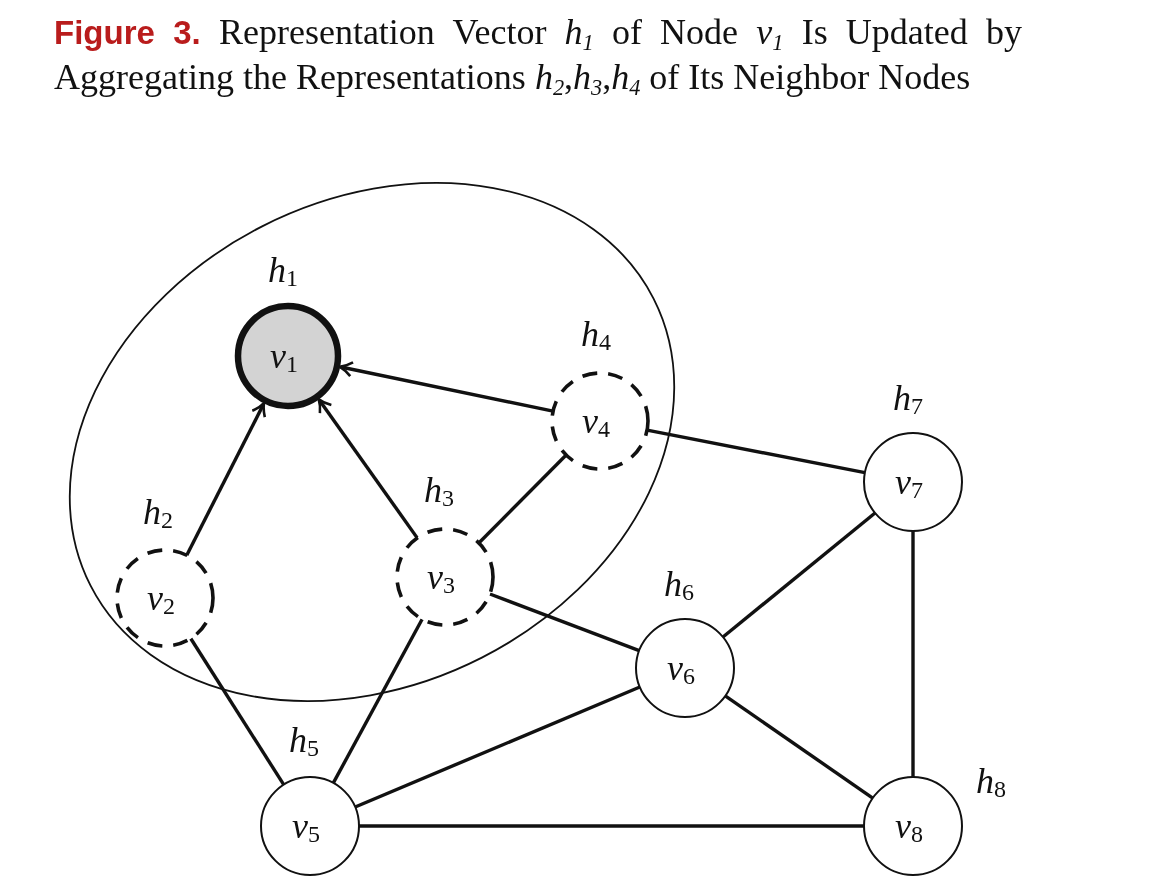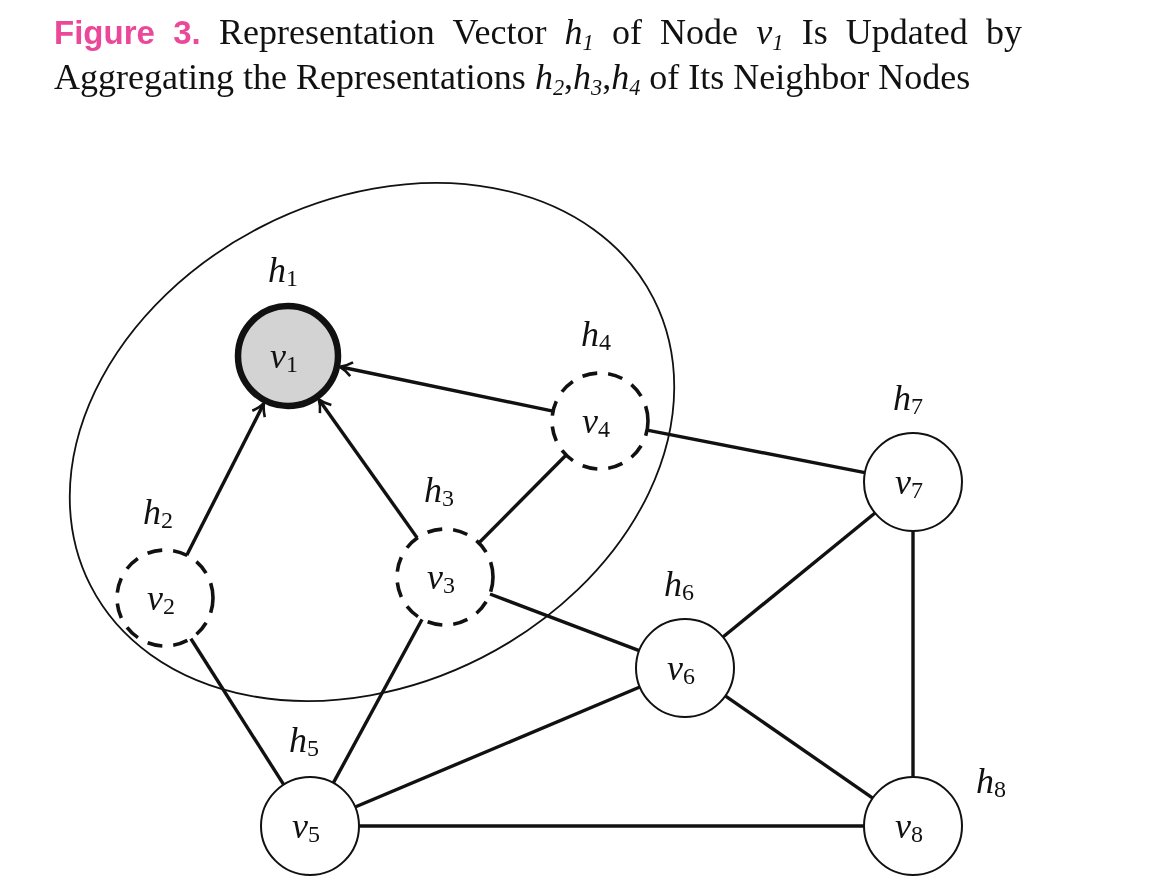--- a/index.html
+++ b/index.html
@@ -5,21 +5,21 @@
   html, body { margin:0; padding:0; background:#ffffff; }
   body { width:1150px; height:892px; position:relative; overflow:hidden; }
   .caption {
     position:absolute; left:54px; top:10px; width:968px;
     font-family:"Liberation Serif","DejaVu Serif",serif;
     font-size:36px; line-height:44px; color:#111;
     text-align:justify; text-align-last:left;
   }
   .fig-label {
     font-family:"Liberation Sans","DejaVu Sans",sans-serif;
-    font-weight:bold; color:#ec4899; font-size:33px;
+    font-weight:bold; color:#b91c1c; font-size:33px;
   }
   .mi { font-style:italic; }
   sub { font-size:0.62em; vertical-align:-0.25em; line-height:0; }
   svg#graph { position:absolute; left:0; top:0; }
   .nlabel, .hlabel {
     font-family:"Liberation Serif","DejaVu Serif",serif;
     font-style:italic; fill:#111;
   }
   .nlabel { font-size:36px; }
   .hlabel { font-size:36px; }

